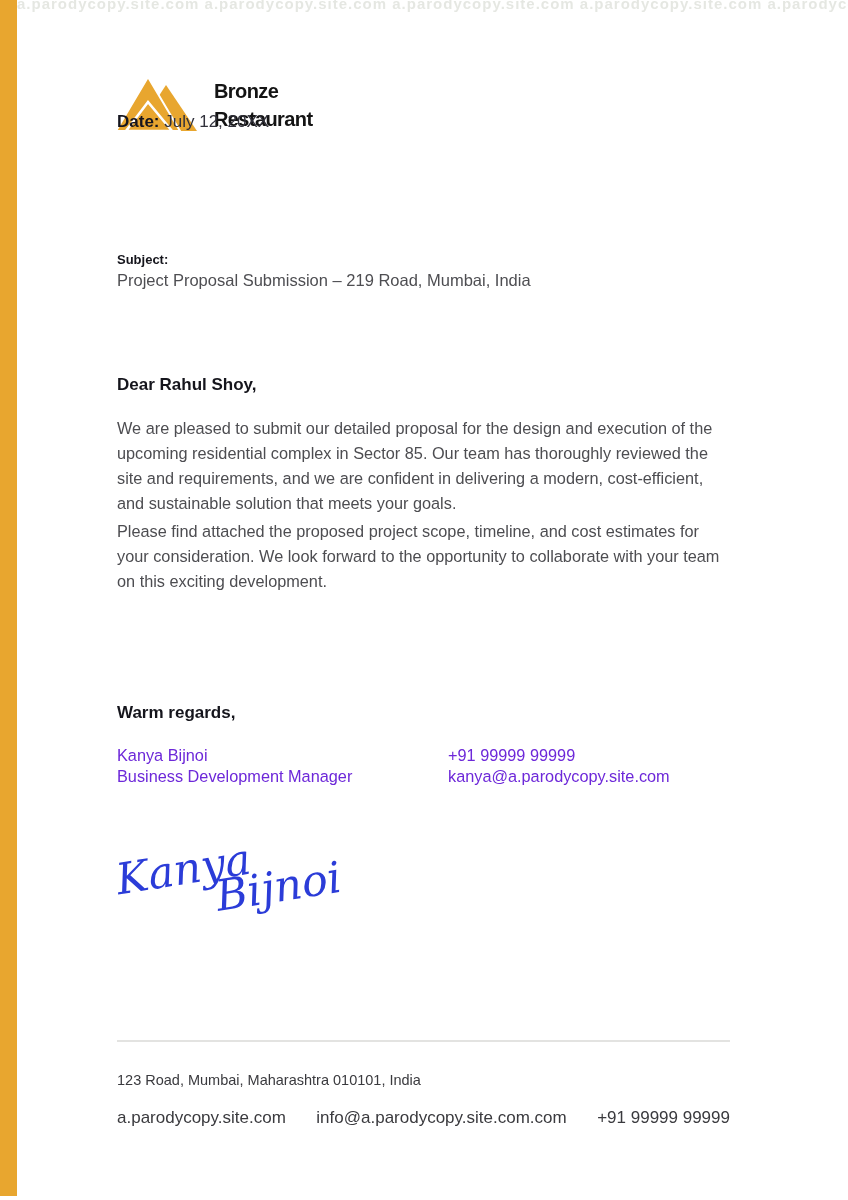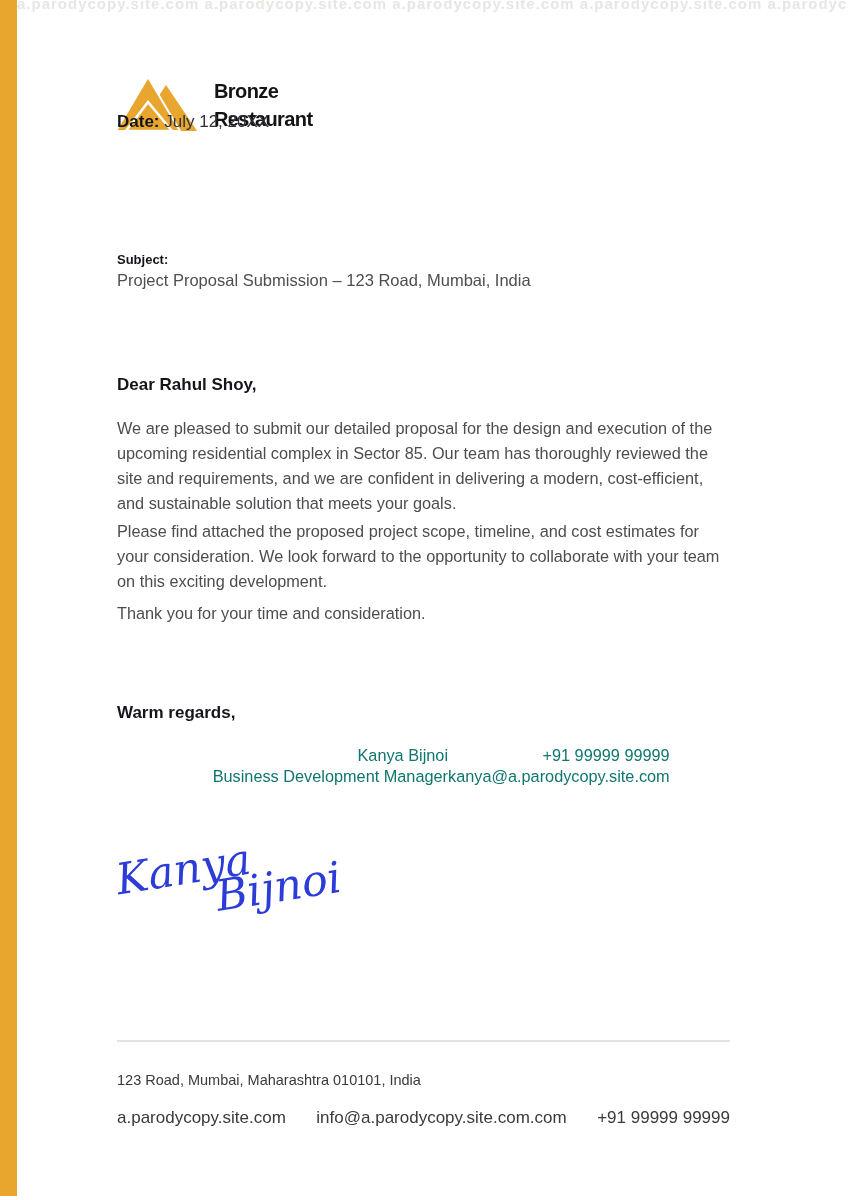--- a/index.html
+++ b/index.html
@@ -56,21 +56,21 @@
   .salutation { top: 375px; font-weight: 700; font-size: 17px; color: #15151c; }
 
   .para { font-size: 16.3px; line-height: 25px; color: #4d4d51; width: 606px; }
   .para-1 { top: 416px; }
   .para-2 { top: 519px; }
   .para-3 { top: 601px; }
 
   .closing { top: 703px; font-weight: 700; font-size: 17px; color: #15151c; }
 
   .contact-grid { top: 745px; display: flex; }
-  .contact-col { font-size: 16.3px; line-height: 20.5px; color: #0f766e; text-align: right; }
+  .contact-col { font-size: 16.3px; line-height: 20.5px; color: #6d28d9; }
   .contact-col.left { width: 331px; }
 
   .signature-wrap { position: absolute; left: 118px; top: 830px; width: 250px; height: 110px; }
 
   .divider {
     position: absolute; left: 117px; top: 1040px; width: 613px; height: 1.5px;
     background: #e3e3e1;
   }
 
   .footer-address { top: 1072px; font-size: 14.5px; color: #3a3a3e; }
@@ -102,28 +102,27 @@
     <div class="brand-text">
       <div>Bronze</div>
       <div>Restaurant</div>
     </div>
   </div>
 
   <div class="content date-line"><b>Date:</b><span> July 12, 20XX</span></div>
 
   <div class="content subject-block">
     <div class="subject-label">Subject:</div>
-    <div class="subject-value">Project Proposal Submission – 123 Road, Mumbai, India</div>
+    <div class="subject-value">Project Proposal Submission – 219 Road, Mumbai, India</div>
   </div>
 
   <div class="content salutation">Dear Rahul Shoy,</div>
 
   <div class="content para para-1">We are pleased to submit our detailed proposal for the design and execution of the upcoming residential complex in Sector 85. Our team has thoroughly reviewed the site and requirements, and we are confident in delivering a modern, cost-efficient, and sustainable solution that meets your goals.</div>
   <div class="content para para-2">Please find attached the proposed project scope, timeline, and cost estimates for your consideration. We look forward to the opportunity to collaborate with your team on this exciting development.</div>
-  <div class="content para para-3">Thank you for your time and consideration.</div>
 
   <div class="content closing">Warm regards,</div>
 
   <div class="content contact-grid">
     <div class="contact-col left">
       <div>Kanya Bijnoi</div>
       <div>Business Development Manager</div>
     </div>
     <div class="contact-col">
       <div>+91 99999 99999</div>

